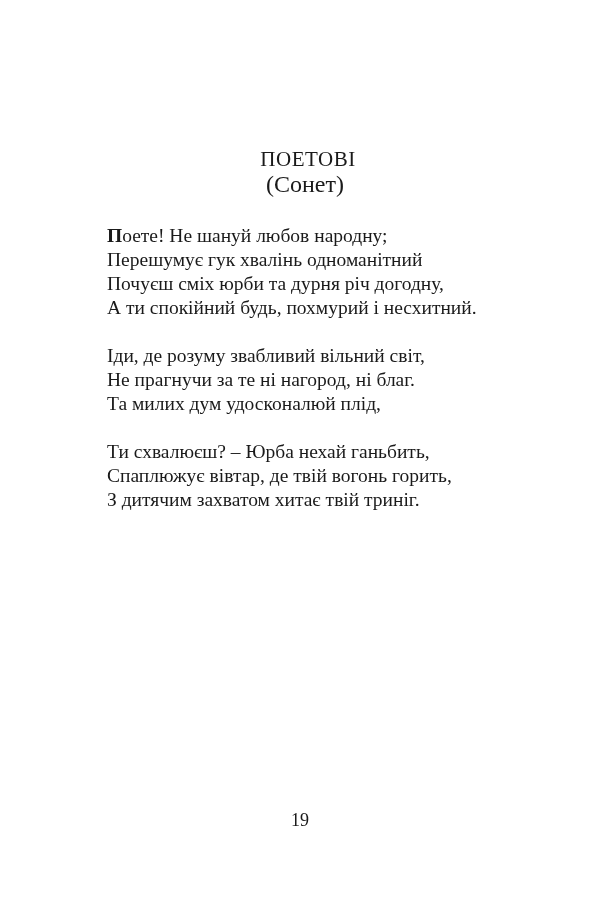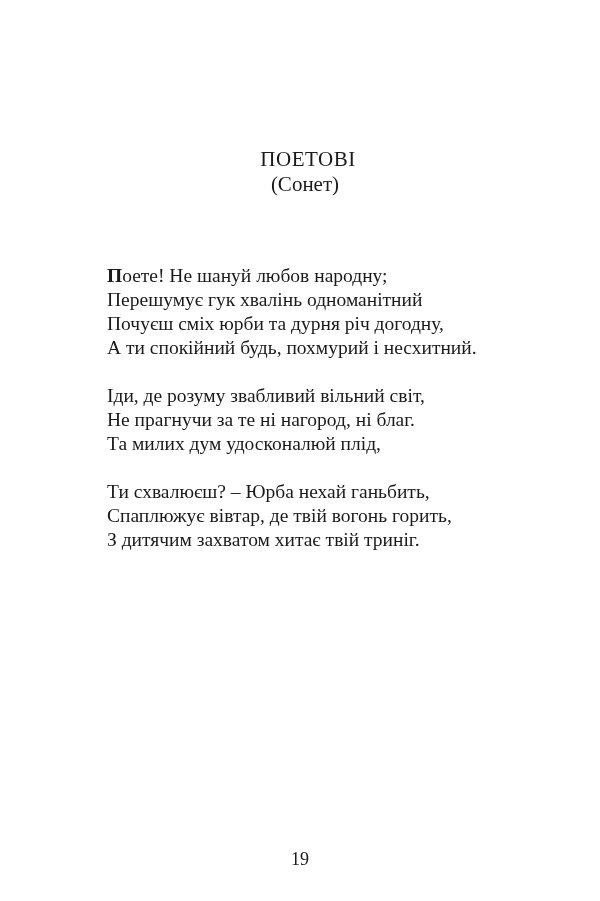--- a/index.html
+++ b/index.html
@@ -10,32 +10,32 @@
     }
     .title-block {
       position: absolute; top: 146px; left: 0; width: 600px;
       text-align: center;
     }
     .title {
       font-size: 21px; letter-spacing: 0.5px; line-height: 26px;
       padding-left: 16px;
     }
     .subtitle {
-      font-size: 21px; line-height: 24px; padding-left: 10px; text-align: center;
+      font-size: 24px; line-height: 24px; padding-left: 10px; text-align: center;
     }
     .poem {
       position: absolute; left: 107px; top: 224px; width: 460px;
-      font-size: 19.5px; line-height: 24px; margin-top: 40px;
+      font-size: 19.5px; line-height: 24px;
     }
     .stanza { margin-bottom: 24px; }
     .line { white-space: nowrap; }
     .dropcap { font-weight: bold; }
     .page-number {
       position: absolute; top: 810px; left: 0; width: 600px;
-      text-align: center; font-size: 18px; margin-top: 39px;
+      text-align: center; font-size: 18px;
     }
   </style>
 </head>
 <body>
 
 <div class="title-block">
   <div class="title">ПОЕТОВІ</div>
   <div class="subtitle">(Сонет)</div>
 </div>
 

